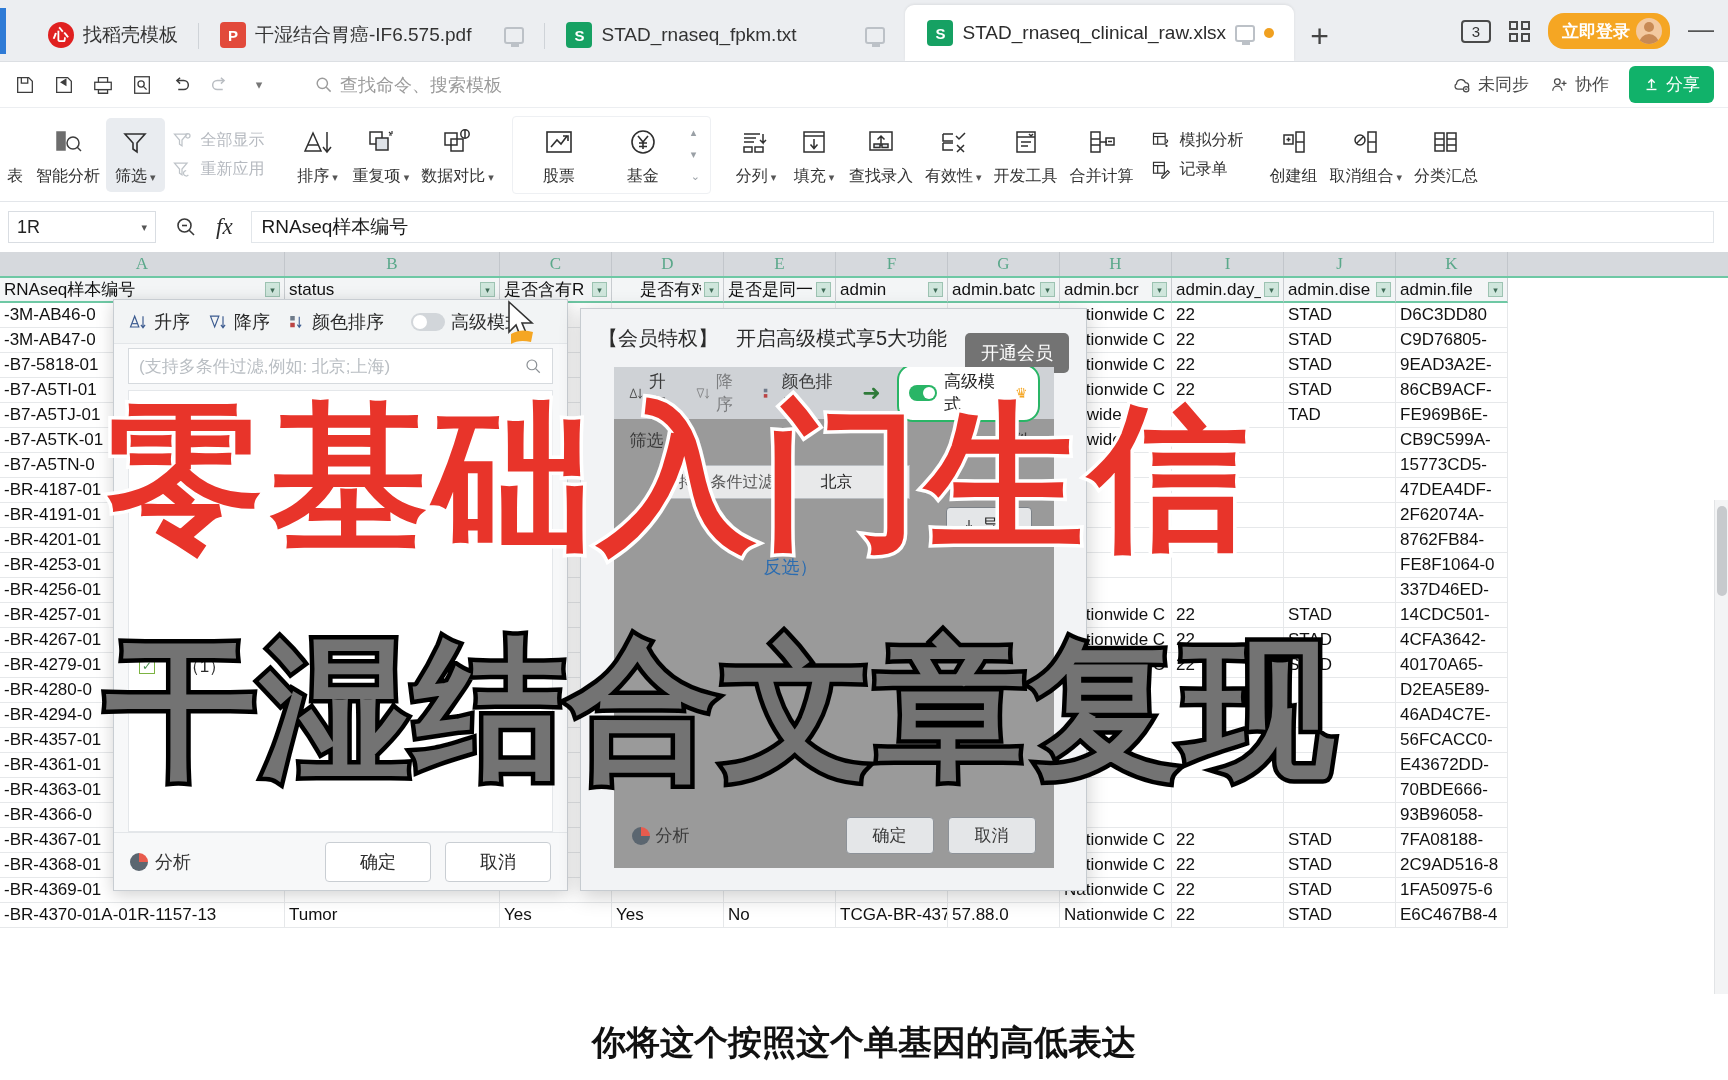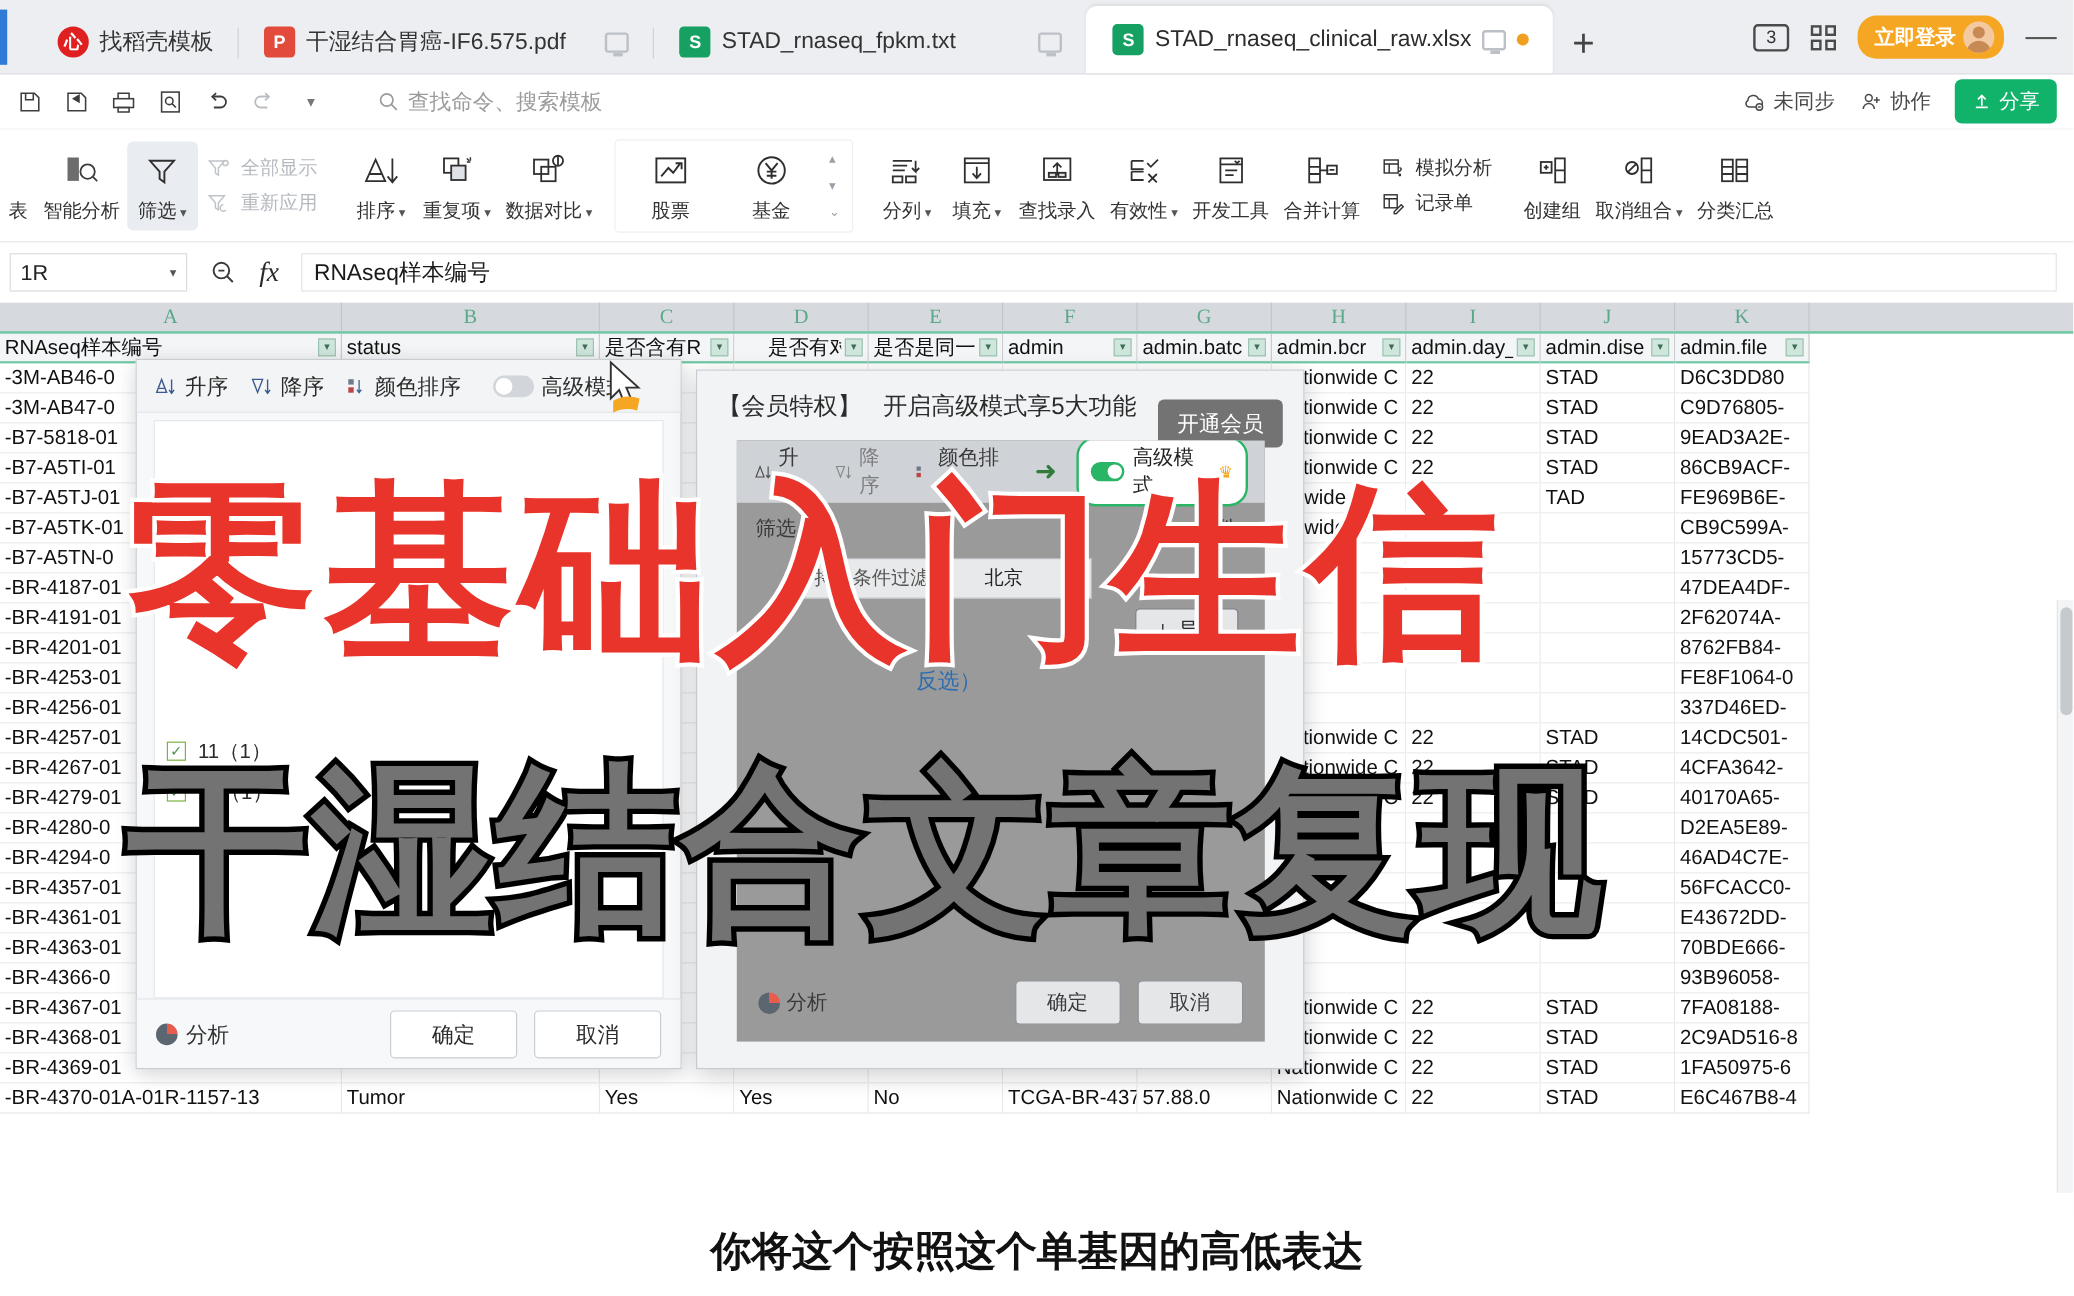--- a/index.html
+++ b/index.html
@@ -1057,20 +1057,27 @@
         </svg>
       <span>颜色排序</span>
     </div>
     <div class="fp-sortitem" style="margin-left:auto;margin-right:30px;">
       <span class="toggle"></span>
       <span>高级模式</span>
     </div>
   </div>
 
 
+  <div class="fp-search">
+    <span>(支持多条件过滤,例如: 北京;上海)</span>
+    <svg class="i" width="18" height="18" viewBox="0 0 24 24" fill="none" stroke="#8a8f94" stroke-width="1.6">
+        <circle cx="10.5" cy="10.5" r="6.5"></circle>
+        <path d="M15.5 15.5L21 21"></path>
+      </svg>
+  </div>
 
   <div class="fp-body">
     <div class="fp-item" style="margin-top:258px;">
       <span class="chk on">✓</span>
       <span>11（1）</span>
     </div>
     <div class="fp-item">
       <span class="chk on">✓</span>
       <span>12（1）</span>
     </div>

